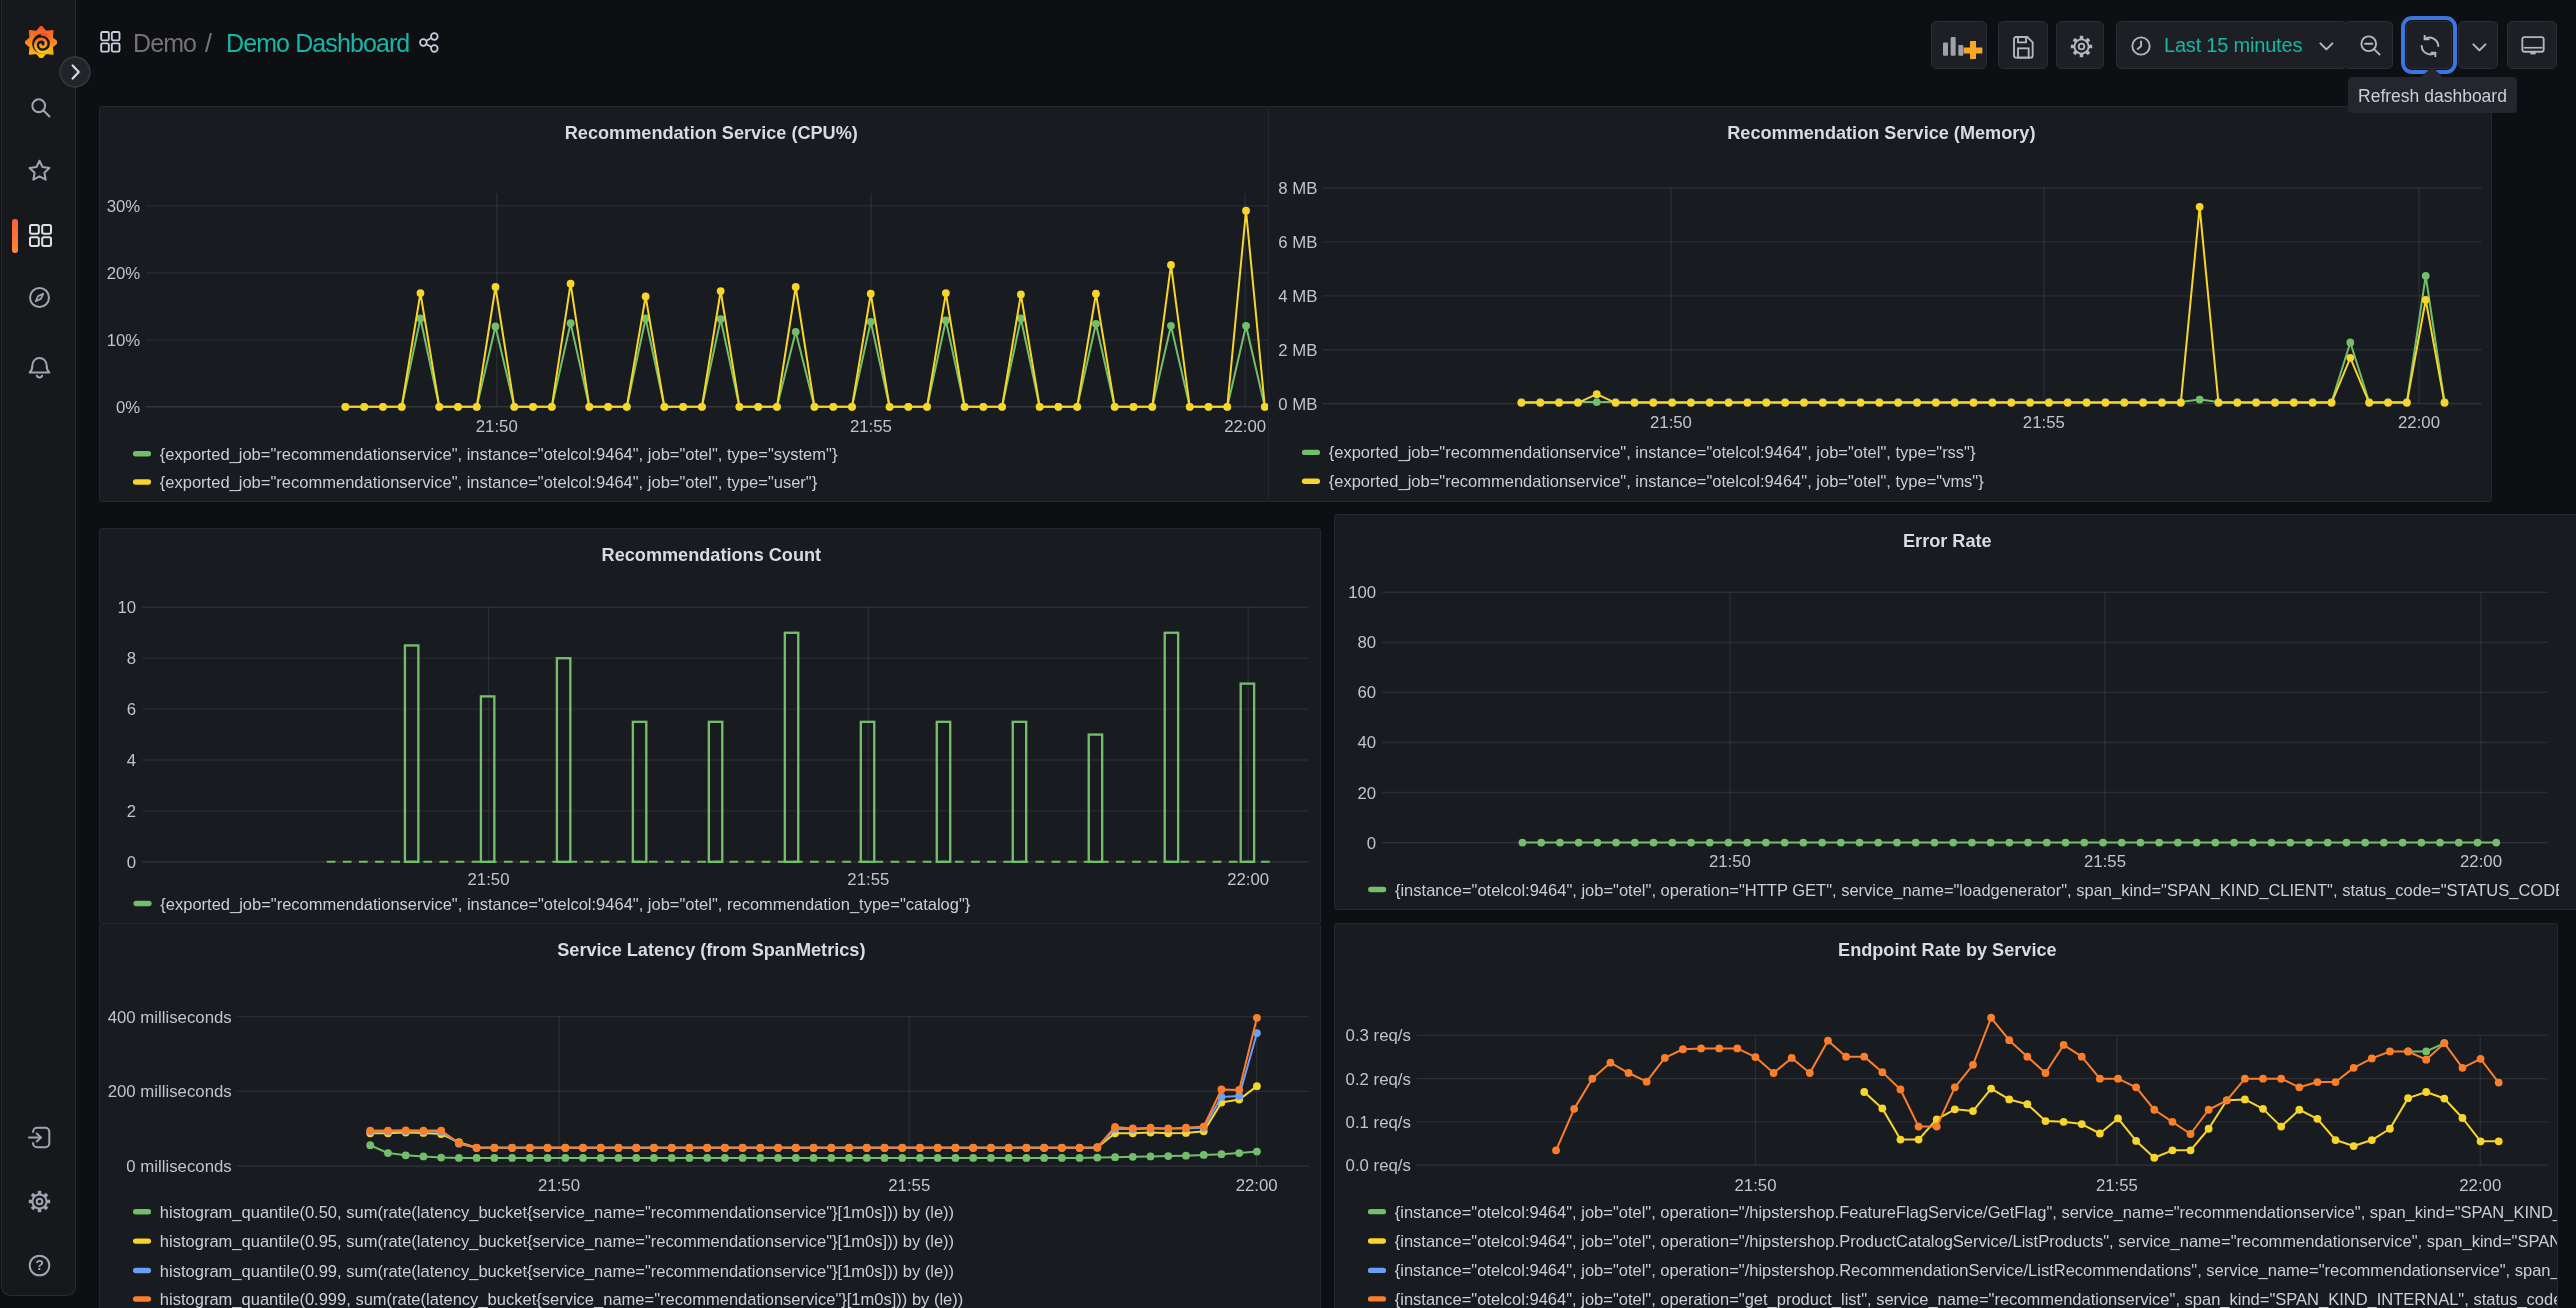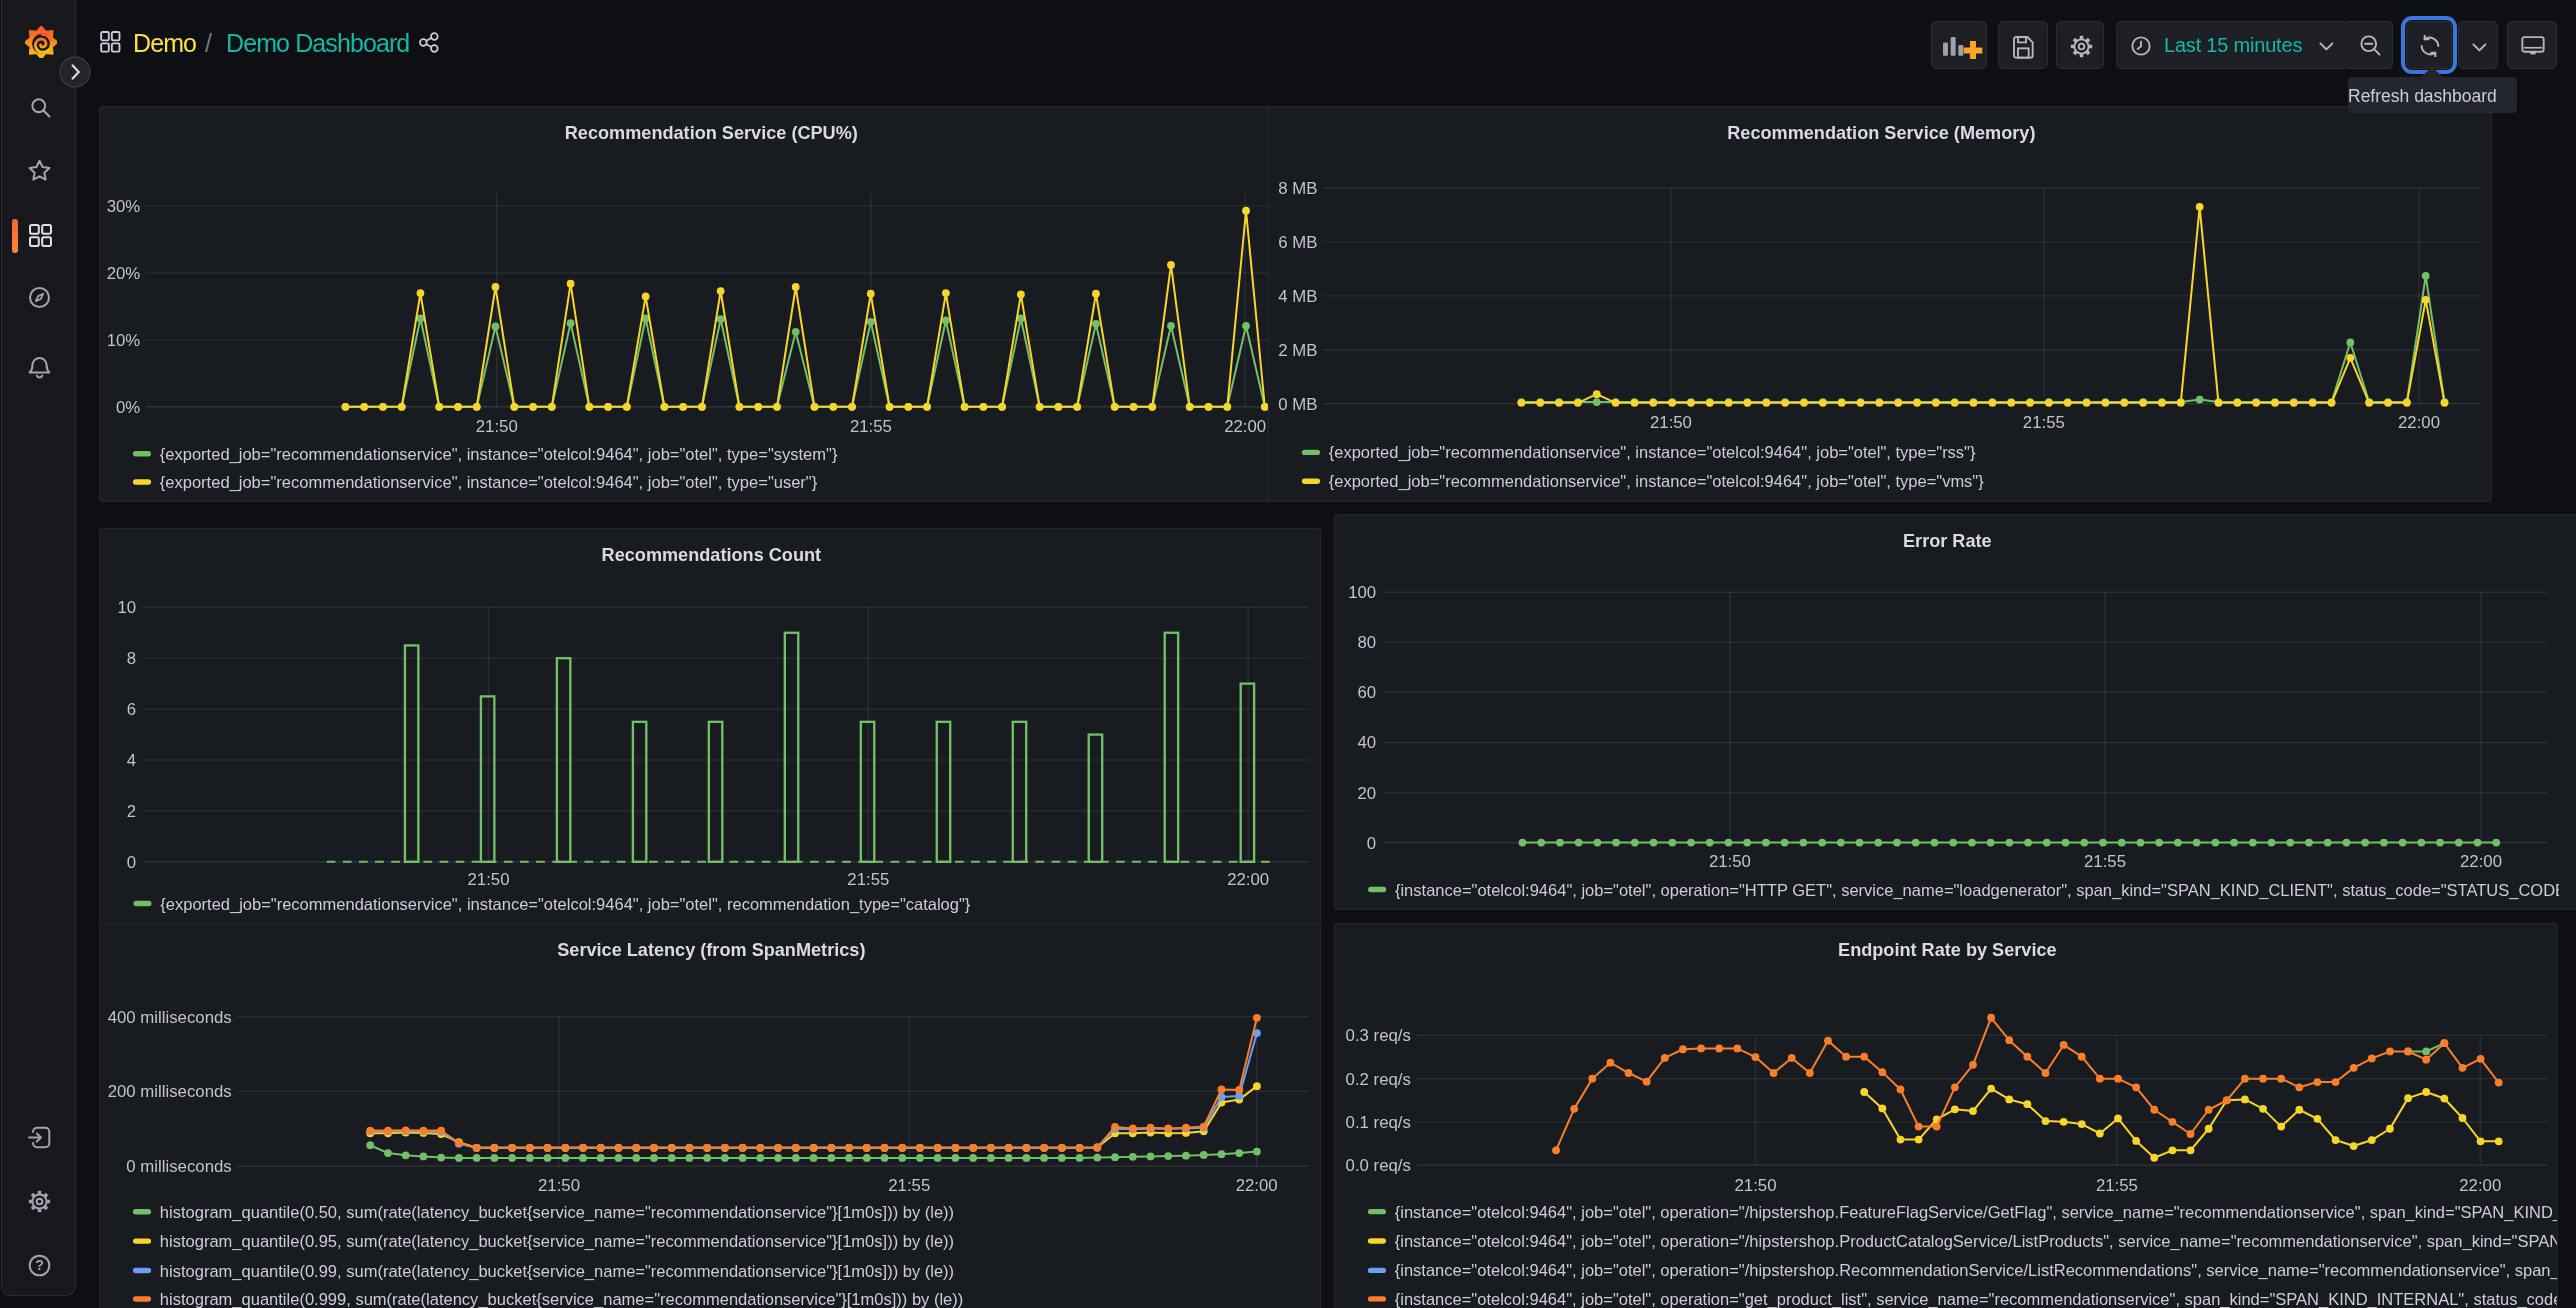--- a/index.html
+++ b/index.html
@@ -4,21 +4,21 @@
 html,body { width:2576px; height:1308px; overflow:hidden; background:#0e0f13; font-family:"Liberation Sans", sans-serif; }
 #sidebar { position:absolute; left:1.3px; top:0; width:75px; height:1296px; background:#17181c; border:1.3px solid #2a2b31; border-top:none; border-radius:0 0 9.4px 9.4px; }
 #expander { position:absolute; left:59px; top:56px; z-index:20; }
 .panel { position:absolute; background:#181b1f; border:0.7px solid #25272e; border-radius:2.7px; overflow:hidden; }
 .ptitle { font-size:27px; font-weight:700; fill:#d9dae3; letter-spacing:0px; }
 .ax { font-size:25px; fill:#c2c3ce; }
 .leg { font-size:24.6px; fill:#cdcdda; }
 .tbtn { position:absolute; top:21px; height:48px; background:#1d1f25; border:1.3px solid #2c2e36; border-radius:5.4px; }
 .tbtn.focus { outline:4.7px solid #3a76dd; outline-offset:1.3px; border-radius:6px; }
 #ttip { position:absolute; left:2348px; top:77px; width:169px; height:36px; background:#24262d; border-radius:4px;
-        color:#ccccdc; font-size:17.5px; line-height:38px; text-align:left; z-index:30; }
+        color:#ccccdc; font-size:17.5px; line-height:38px; text-align:center; z-index:30; }
 #ttarrow { position:absolute; left:2421px; top:67px; width:0; height:0; border-left:11.4px solid transparent;
         border-right:11.4px solid transparent; border-bottom:10px solid #24262d; z-index:30; }
 </style></head>
 <body>
 <div id="sidebar">
     <svg style="position:absolute;left:23px;top:25.5px" width="32" height="32" viewBox="0 0 48 48">
       <defs>
         <linearGradient id="lg" x1="0" y1="0" x2="0" y2="1">
 <stop offset="0" stop-color="#f4512a"></stop>
           <stop offset="1" stop-color="#fac712"></stop>
@@ -76,21 +76,21 @@
 <div id="expander"><svg width="32" height="32" viewBox="0 0 47 47">
       <circle cx="23.5" cy="23.5" r="22" fill="#22242a" stroke="#393b42" stroke-width="2"></circle>
       <path d="M20 14 l9 9.5 l-9 9.5" fill="none" stroke="#d5d7e0" stroke-width="3.4" stroke-linecap="round" stroke-linejoin="round"></path>
     </svg></div>
 <svg style="position:absolute;left:100px;top:31px" width="21" height="22" viewBox="0 0 31 33">
     <rect x="1.5" y="1.5" width="11.5" height="12.5" rx="2" fill="none" stroke="#ccccdc" stroke-width="2.8"></rect>
     <rect x="17.5" y="1.5" width="11.5" height="12.5" rx="2" fill="none" stroke="#ccccdc" stroke-width="2.8"></rect>
     <rect x="1.5" y="18.5" width="11.5" height="12.5" rx="2" fill="none" stroke="#ccccdc" stroke-width="2.8"></rect>
     <rect x="17.5" y="18.5" width="11.5" height="12.5" rx="2" fill="none" stroke="#ccccdc" stroke-width="2.8"></rect>
   </svg>
-<div style="position:absolute;left:133px;top:29px;font-size:25px;letter-spacing:-0.9px;color:#fde047">Demo</div>
+<div style="position:absolute;left:133px;top:29px;font-size:25px;letter-spacing:-0.9px;color:#737373">Demo</div>
 <div style="position:absolute;left:205px;top:29px;font-size:25px;color:rgba(204,204,220,0.55)">/</div>
 <div style="position:absolute;left:226px;top:29px;font-size:25px;letter-spacing:-0.9px;color:#14b8a6">Demo Dashboard</div>
 <svg style="position:absolute;left:419px;top:32px" width="20" height="21" viewBox="0 0 30 31">
     <circle cx="23" cy="6.5" r="5" fill="none" stroke="#ccccdc" stroke-width="2.6"></circle>
     <circle cx="6.5" cy="15.5" r="5" fill="none" stroke="#ccccdc" stroke-width="2.6"></circle>
     <circle cx="23" cy="24.5" r="5" fill="none" stroke="#ccccdc" stroke-width="2.6"></circle>
     <line x1="11" y1="13" x2="18.5" y2="8.8" stroke="#ccccdc" stroke-width="2.6"></line>
     <line x1="11" y1="18" x2="18.5" y2="22.2" stroke="#ccccdc" stroke-width="2.6"></line>
   </svg>
 <div class="tbtn" style="left:1931px;width:56px;">

